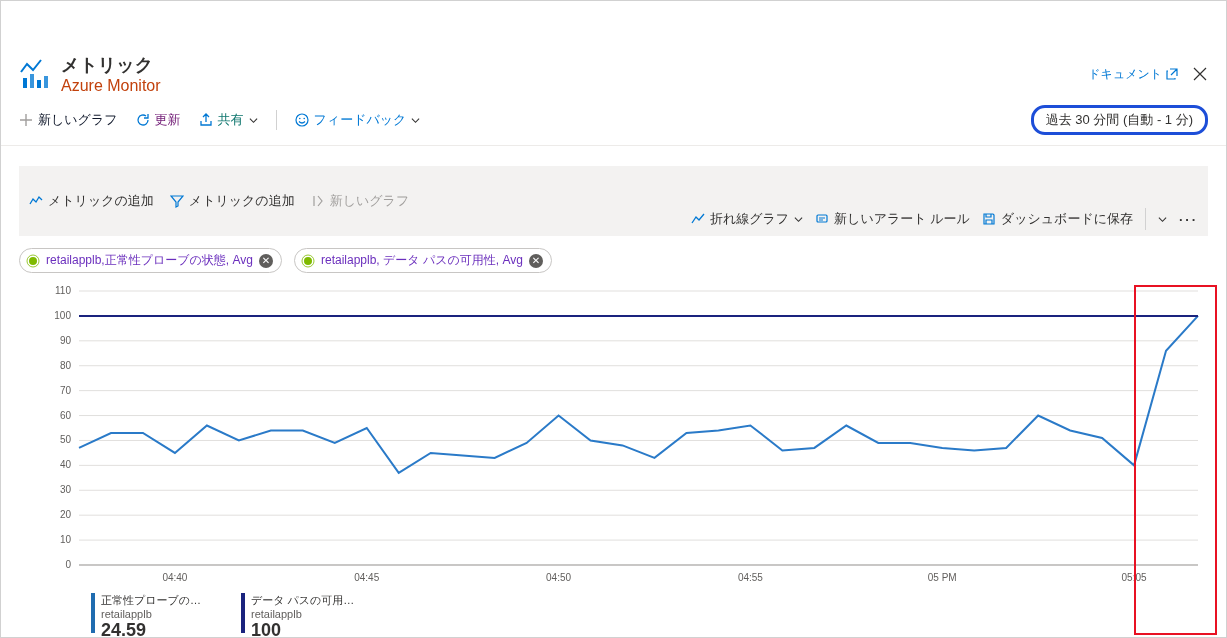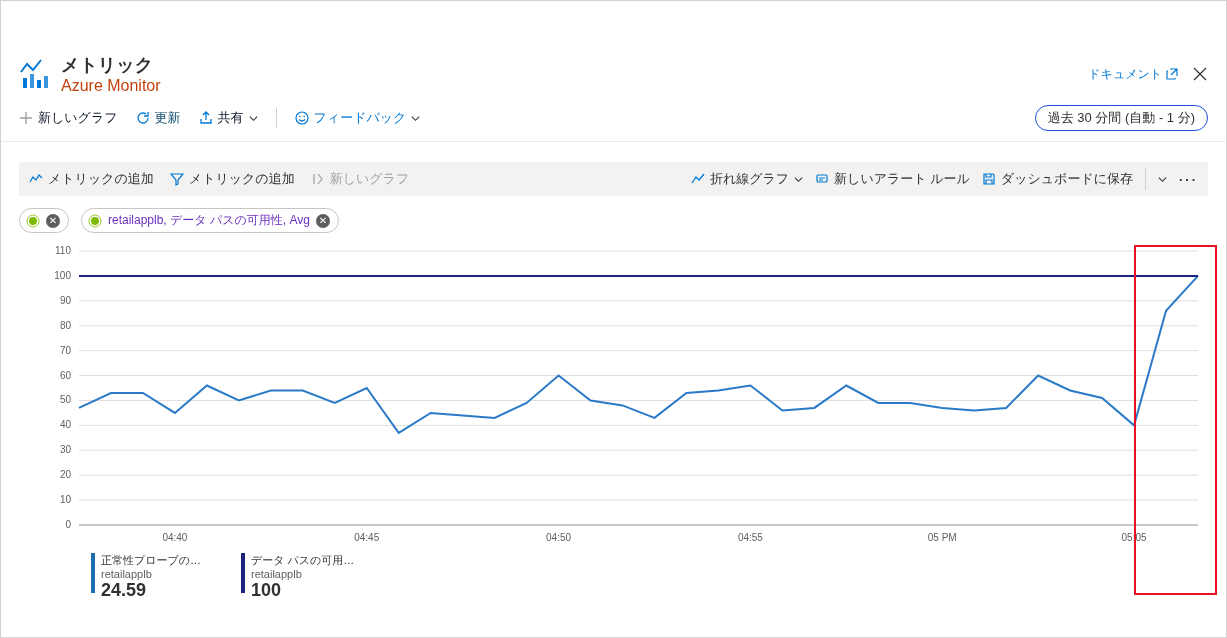--- a/index.html
+++ b/index.html
@@ -13,29 +13,29 @@
     .header-spacer { flex: 1; }
     .doc-link { color: #0078d4; font-size: 12px; display: flex; align-items: center; gap: 4px; margin-right: 14px; cursor: pointer; }
     .close-btn { width: 16px; height: 16px; cursor: pointer; stroke: #323130; }
 
     .cmdbar { display: flex; align-items: center; padding: 4px 18px 10px 18px; gap: 18px; border-bottom: 1px solid #edebe9; }
     .cmd { display: flex; align-items: center; gap: 5px; font-size: 13px; color: #323130; cursor: pointer; }
     .cmd.disabled { color: #0f172a; }
     .cmd-icon { width: 14px; height: 14px; flex: 0 0 14px; }
     .chev { width: 9px; height: 9px; }
     .cmdbar-spacer { flex: 1; }
-    .time-pill { border: 1px solid #1d4ed8; border-radius: 14px; padding: 3px 12px; font-size: 13px; cursor: pointer; }
+    .time-pill { border: 3px solid #1d4ed8; border-radius: 14px; padding: 3px 12px; font-size: 13px; cursor: pointer; }
 
     .chart-panel { padding: 20px 18px 0 18px; }
     .chart-toolbar { background: #f3f2f1; display: flex; align-items: center; padding: 6px 10px; gap: 16px; }
     .ct-left { display: flex; align-items: center; gap: 16px; }
     .ct-btn { display: flex; align-items: center; gap: 5px; font-size: 13px; cursor: pointer; text-align: center; }
     .ct-btn.disabled { color: #a19f9d; }
     .ct-spacer { flex: 1; }
-    .ct-right { display: flex; align-items: center; gap: 12px; }
+    .ct-right { display: flex; align-items: center; gap: 12px; margin-top: 36px; }
     .divider { width: 1px; height: 22px; background: #d1d1d1; }
     .ellipsis { letter-spacing: 2px; font-weight: bold; cursor: pointer; }
 
     .pills-row { display: flex; gap: 12px; padding: 12px 0 8px 0; }
     .metric-pill { display: flex; align-items: center; gap: 6px; border: 1px solid #c8c6c4; border-radius: 14px; padding: 3px 8px 3px 6px; font-size: 12px; cursor: pointer; }
     .pill-dot { width: 14px; height: 14px; }
     .pill-text { color: #6b2fbd; }
     .pill-close { width: 14px; height: 14px; border-radius: 50%; background: #605e5c; color: #fff; display: flex; align-items: center; justify-content: center; font-size: 10px; }
 
     .chart-area { position: relative; height: 300px; margin-top: 4px; }
@@ -79,27 +79,27 @@
       </svg>
   </div>
 
   <div class="cmdbar">
     <div class="cmd disabled">
       <svg class="cmd-icon" viewBox="0 0 14 14">
           <path d="M7 1v12M1 7h12" stroke="#a19f9d" stroke-width="1.4"></path>
         </svg>
       <span>新しいグラフ</span>
     </div>
-    <div class="cmd" style="color:#0c4a6e">
+    <div class="cmd" style="color:#701a75">
       <svg class="cmd-icon" viewBox="0 0 14 14">
           <path d="M12 7a5 5 0 1 1-2-4M12 1v4h-4" fill="none" stroke="#0078d4" stroke-width="1.3"></path>
         </svg>
       <span>更新</span>
     </div>
-    <div class="cmd" style="color:#0f172a">
+    <div class="cmd" style="color:#0f766e">
       <svg class="cmd-icon" viewBox="0 0 14 14">
           <path d="M2 8v4h10V8M7 1v8M4 4l3-3 3 3" fill="none" stroke="#0078d4" stroke-width="1.3"></path>
         </svg>
       <span>共有</span>
       <svg class="chev" viewBox="0 0 10 10">
           <path d="M1 3l4 4 4-4" fill="none" stroke="#323130" stroke-width="1.2"></path>
         </svg>
     </div>
     <div style="width:1px;height:20px;background:#d1d1d1"></div>
     <div class="cmd" style="color:#0078d4">
@@ -173,20 +173,21 @@
         <div class="ellipsis">···</div>
       </div>
     </div>
 
     <div class="pills-row">
       <div class="metric-pill">
         <svg class="pill-dot" viewBox="0 0 14 14">
             <circle cx="7" cy="7" r="4" fill="#7fba00"></circle>
             <circle cx="7" cy="7" r="6" fill="none" stroke="#7fba00" stroke-width="0.8"></circle>
           </svg>
+        <span class="pill-text">retailapplb,正常性プローブの状態, Avg</span>
         <span class="pill-close">✕</span>
       </div>
       <div class="metric-pill">
         <svg class="pill-dot" viewBox="0 0 14 14">
             <circle cx="7" cy="7" r="4" fill="#7fba00"></circle>
             <circle cx="7" cy="7" r="6" fill="none" stroke="#7fba00" stroke-width="0.8"></circle>
           </svg>
         <span class="pill-text">retailapplb, データ パスの可用性, Avg</span>
         <span class="pill-close">✕</span>
       </div>

